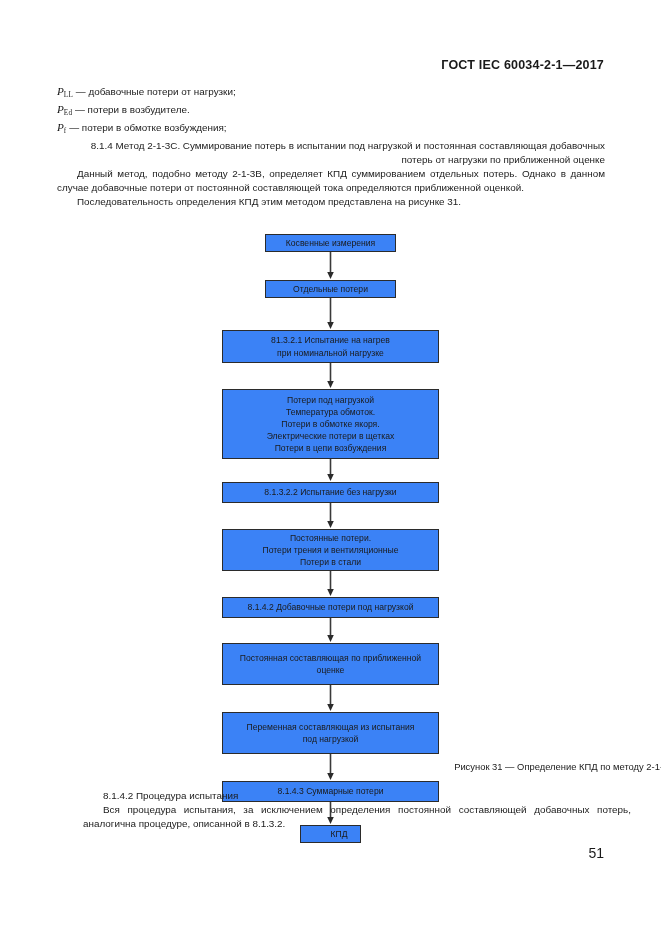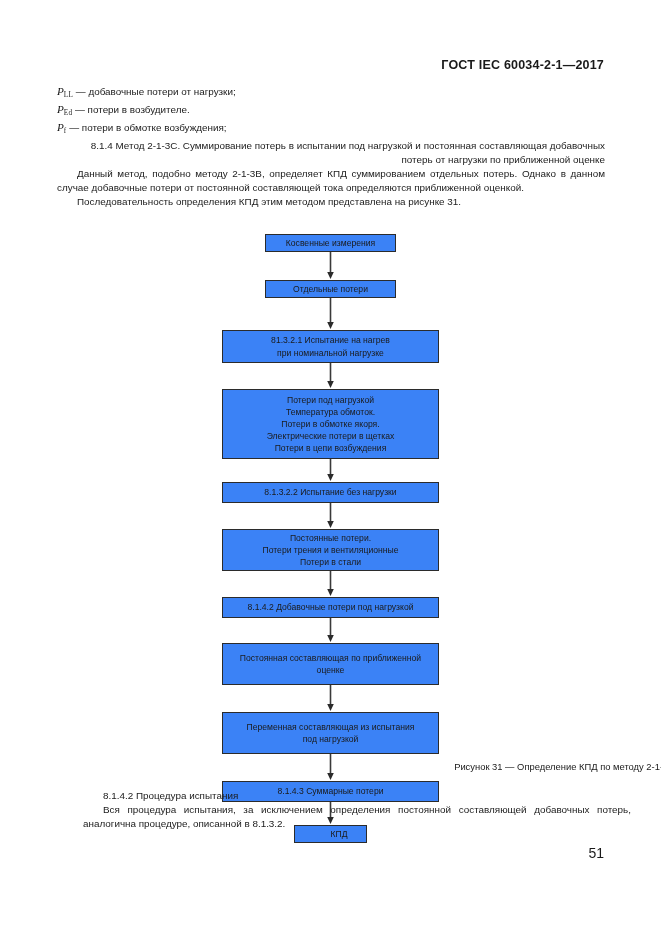--- a/index.html
+++ b/index.html
@@ -94,21 +94,21 @@
     color: #1a1a1a;
     padding: 4px 6px;
     display: flex;
     flex-direction: column;
     justify-content: center;
     align-items: center;
   }
   .node span { display: block; white-space: nowrap; }
   .w-narrow { width: 131px; }
   .w-wide   { width: 217px; }
-  .w-tiny   { width: 73px; padding-left: 23px; }
+  .w-tiny   { width: 61px; padding-left: 23px; }
   .h-1line  { height: 21px; }
   .h-2line  { height: 33px; }
   .h-3line  { height: 42px; }
   .h-5line  { height: 70px; }
   .h-small  { height: 18px; }
   .connector {
     display: flex;
     justify-content: center;
   }
   .arrow {

